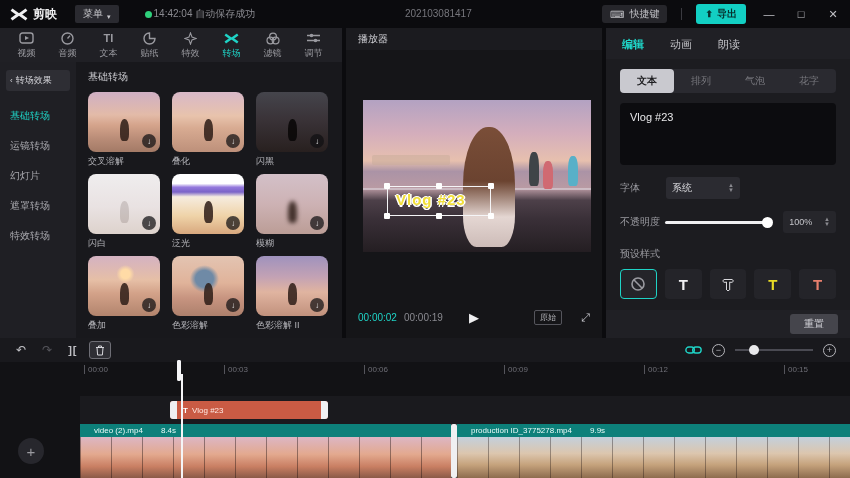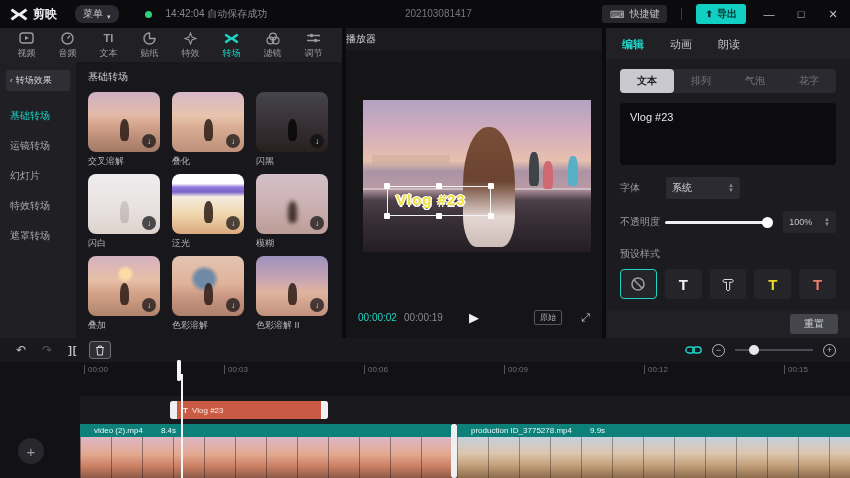--- a/index.html
+++ b/index.html
@@ -5,23 +5,23 @@
   * { margin:0; padding:0; box-sizing:border-box; }
   html,body { width:850px; height:478px; background:#0b0b0e; overflow:hidden;
     font-family:"Liberation Sans", sans-serif; }
   #app { position:relative; width:827px; height:478px; background:#0b0b0e; }
 
   
   .titlebar { position:absolute; top:0; left:0; width:850px; height:28px;
     background:#0b0b0e; display:flex; align-items:center; color:#c8c8cc; }
   .logo-wrap { display:flex; align-items:center; gap:5px; margin-left:10px; }
   .logo-wrap .appname { font-size:12px; font-weight:bold; color:#f0f0f2; }
-  .menu-btn { margin-left:18px; background:#2a2a30; border-radius:8px; padding:2px 8px;
+  .menu-btn { margin-left:18px; background:#2a2a30; border-radius:2px; padding:2px 8px;
     font-size:10px; color:#c8c8cc; display:flex; align-items:flex-end; gap:4px; }
-  .autosave { margin-left:26px; display:flex; align-items:center; gap:14px;
+  .autosave { margin-left:26px; display:flex; align-items:center; gap:2px;
     font-size:10px; color:#8a8a90; }
   .autosave .dot { width:7px; height:7px; border-radius:50%; background:#2fd07c; }
   .proj-title { position:absolute; left:405px; top:8px; font-size:10px; color:#76767c; }
   .tb-right { position:absolute; right:8px; top:0; height:28px; display:flex;
     align-items:center; gap:14px; }
   .shortcut-btn { background:#26262b; border-radius:3px; padding:2px 8px; font-size:10px;
     color:#c0c0c5; display:flex; gap:5px; align-items:center; }
   .tb-sep { width:1px; height:12px; background:#3a3a40; }
   .export-btn { border-radius:3px; padding:3px 9px; font-size:10px; font-weight:bold;
     color:#07302d; display:flex; gap:4px; align-items:center; }
@@ -68,21 +68,21 @@
   .t6 .figure { filter:blur(2px); }
   .t7 { background:radial-gradient(circle at 52% 30%, #ffdba6 0 8%, rgba(255,215,160,0) 16%),
         linear-gradient(180deg,#d4b2c2 0%,#e6bfa6 40%,#d3a289 62%,#b2846d 100%); }
   .t8 { background:radial-gradient(ellipse at 45% 38%, #6f8aa6 0 16%, rgba(110,140,170,0) 26%),
         linear-gradient(180deg,#e3c4b2 0%,#e0b39a 45%,#c79480 70%,#ad806c 100%); }
   .t9 { background:linear-gradient(180deg,#9f92bd 0%,#c3a2b4 35%,#e0b4a0 60%,#c1917c 100%); }
 
   
   .player { position:absolute; top:28px; left:346px; width:258px; height:310px;
     background:#151518; border-right:2px solid #0b0b0e; }
-  .player-header { height:22px; display:flex; align-items:center; 
+  .player-header { height:22px; display:flex; align-items:center; padding-left:12px;
     font-size:10px; color:#cfcfd4; background:#1b1b1f; }
   .video { position:absolute; left:17px; top:72px; width:228px; height:152px; overflow:hidden;
     background:linear-gradient(180deg,#b3a2c2 0%,#d4aebc 22%,#e7c0ae 40%,#ab93a6 47%,#b99aa3 58%,#4d4049 66%,#3a3038 78%,#241e22 100%); }
   .video .railing { position:absolute; left:0; right:0; top:58%; height:2px; background:#d8cdd4; opacity:.7; }
   .video .buildings { position:absolute; left:4%; top:36%; width:34%; height:7%;
     background:#c7ab9a; opacity:.5; border-radius:2px; }
   .video .woman { position:absolute; left:44%; top:18%; width:52px; height:120px;
     background:linear-gradient(180deg,#7a4e38 0%,#6b4330 45%,#e4d6d2 75%,#cdbcb8 100%);
     border-radius:48% 48% 26% 26%; }
   .video .p1,.video .p2,.video .p3 { position:absolute; top:34%; width:10px; height:34px;
@@ -313,22 +313,22 @@
     </div>
 
     <div class="sidebar">
       <div class="sb-header">
         <span style="font-size:8px;">‹</span>
         <span>转场效果</span>
       </div>
       <div class="sb-item active">基础转场</div>
       <div class="sb-item">运镜转场</div>
       <div class="sb-item">幻灯片</div>
+      <div class="sb-item">遮罩转场</div>
       <div class="sb-item">特效转场</div>
-      <div class="sb-item">遮罩转场</div>
     </div>
 
     <div class="grid-area">
       <div class="grid-title">基础转场</div>
       <div class="grid">
         <div class="cell">
           <div class="thumb t1">
               <span class="figure"></span>
               <span class="dl">↓</span>
             </div>

